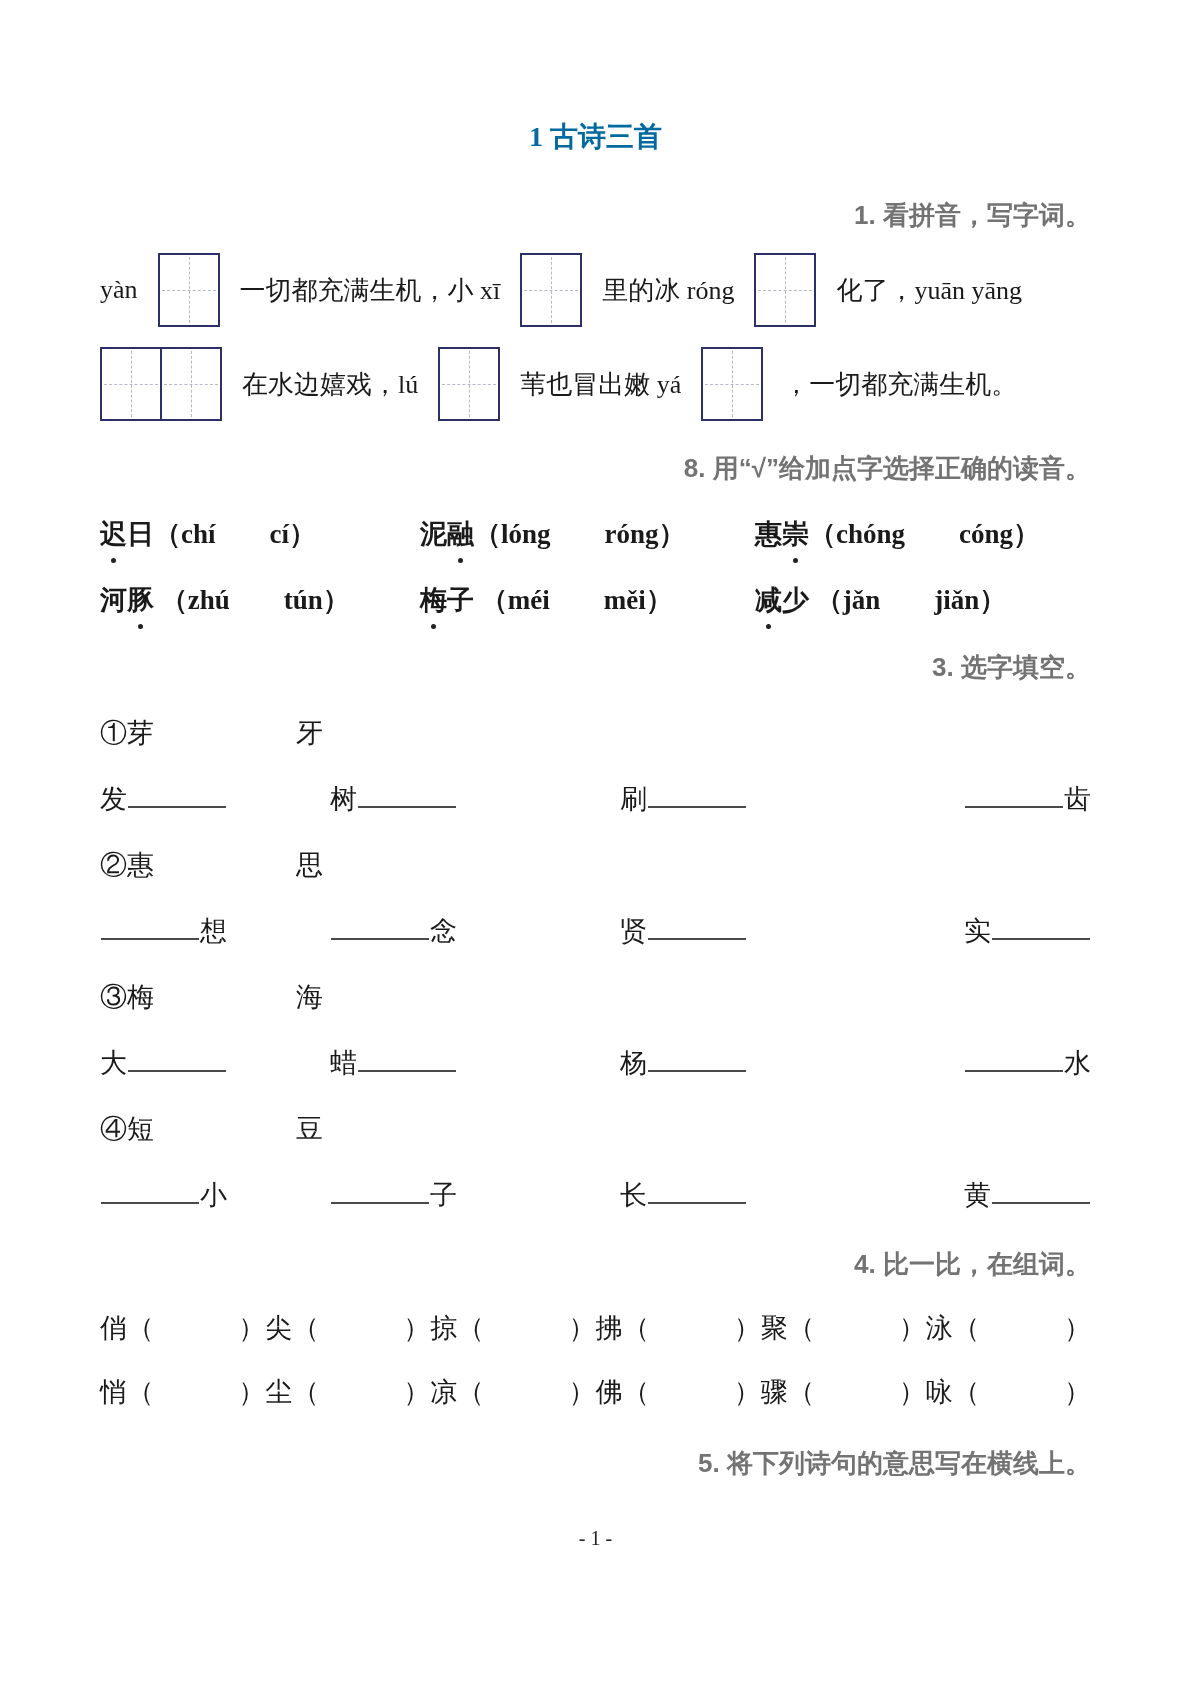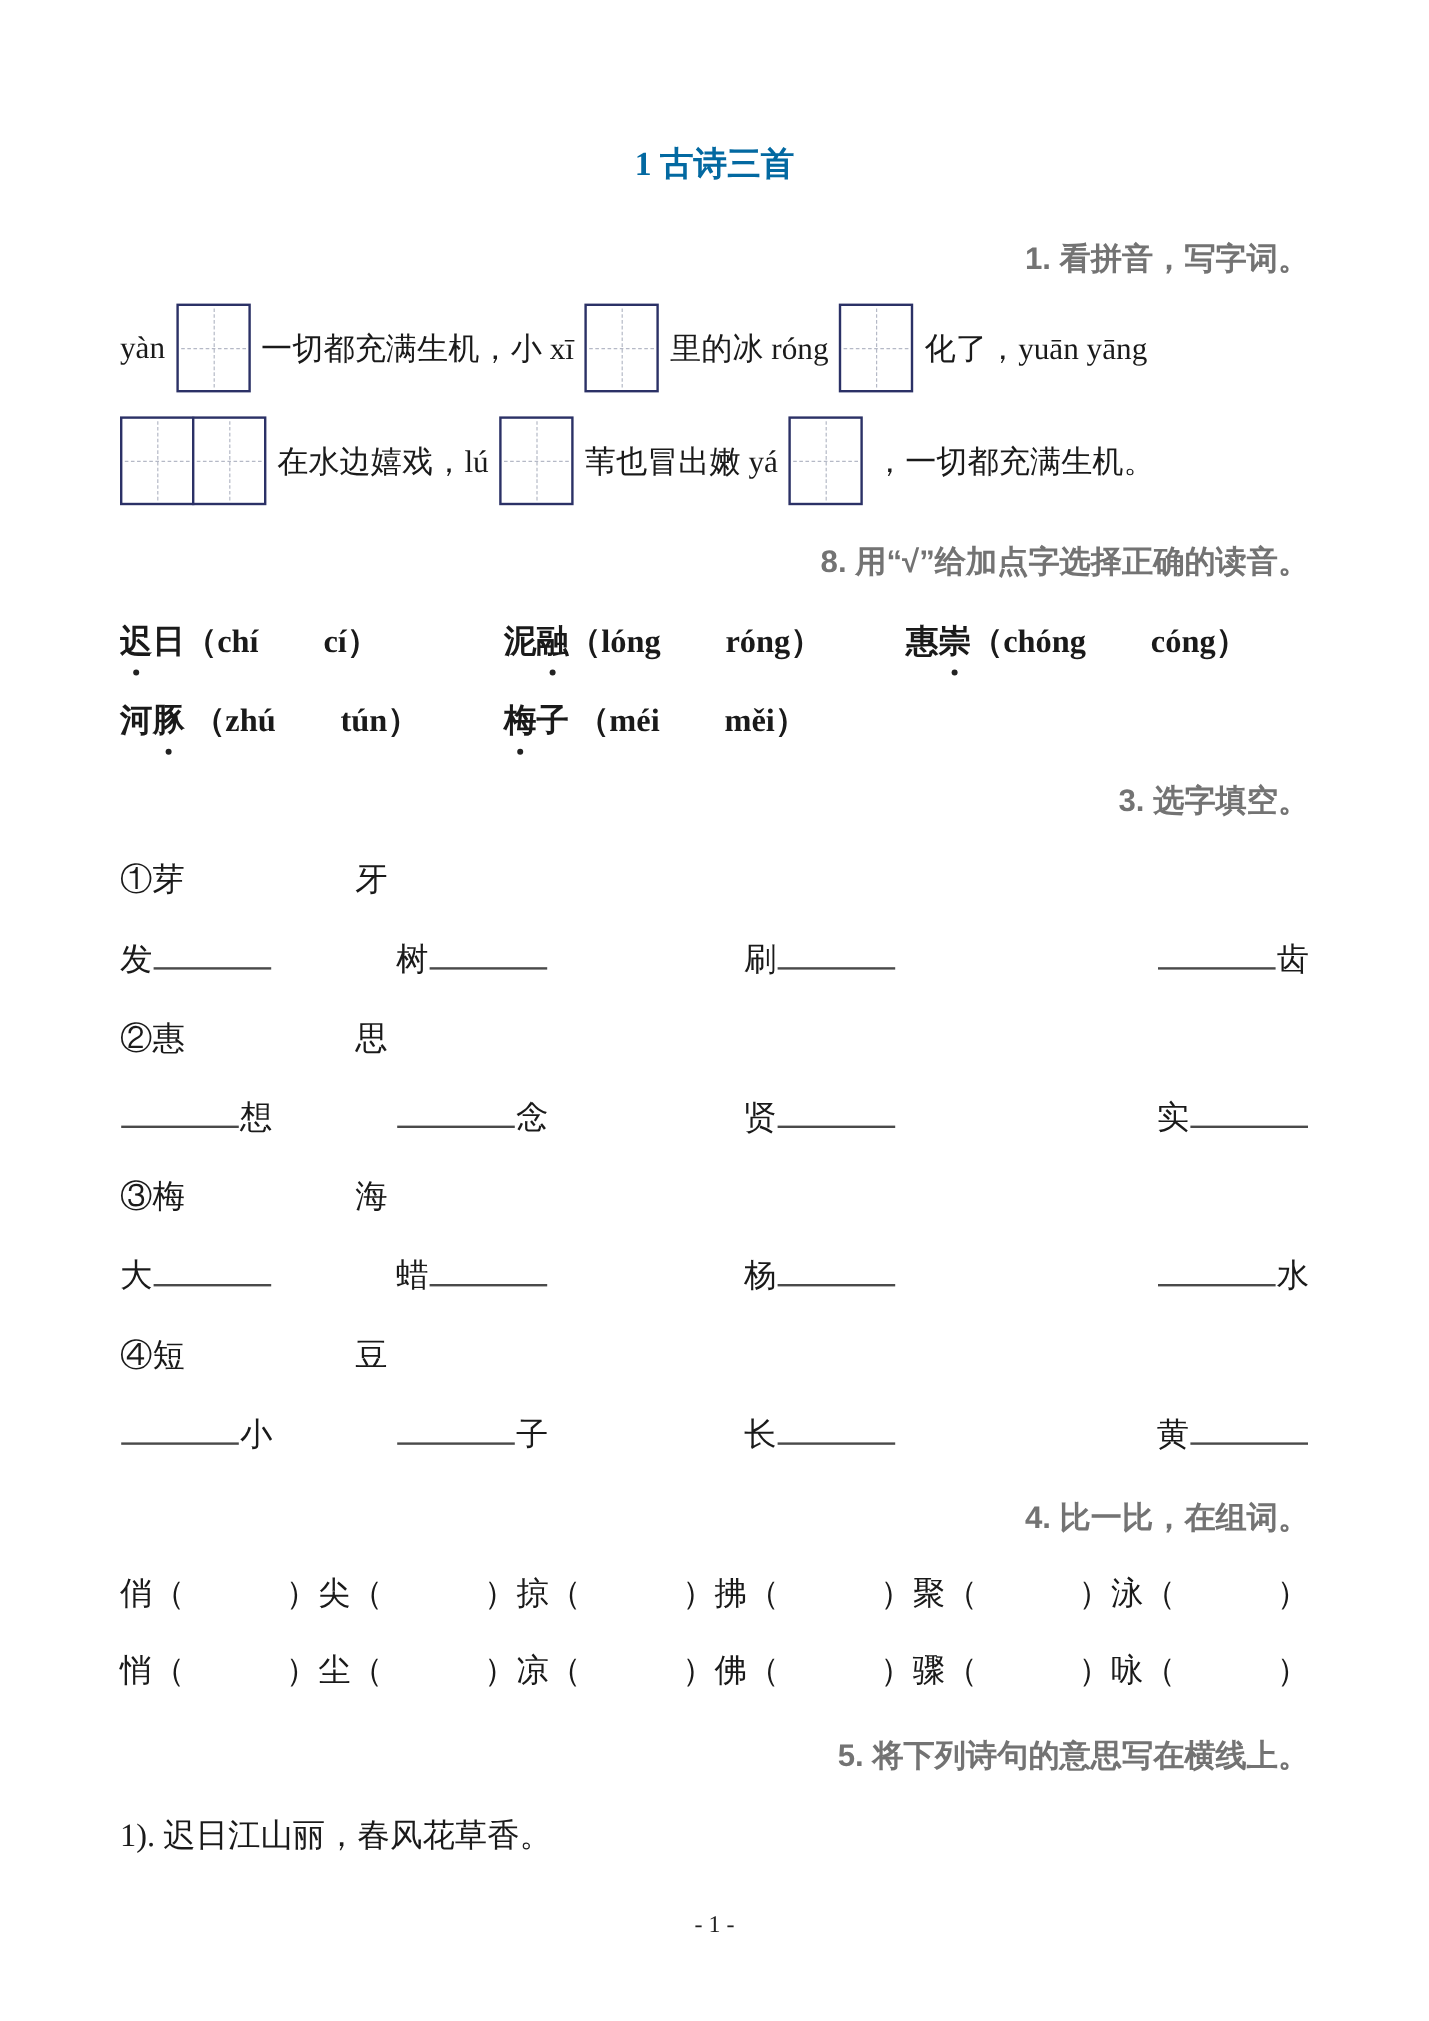--- a/index.html
+++ b/index.html
@@ -23,21 +23,21 @@
     font-family:"Liberation Sans","DejaVu Sans",sans-serif;
     text-align:right;
   }
   .mt-q1{margin-top:42px;}
   .mt-q2{margin-top:30px;}
   .mt-q3{margin-top:32px;}
   .mt-q4{margin-top:34px;}
   .mt-q5{margin-top:36px;}
 
   
-  .pline{display:flex;align-items:center;gap:9px;font-size:26px;margin-top:20px;}
+  .pline{display:flex;align-items:center;gap:20px;font-size:26px;margin-top:20px;}
   .pline .seg{white-space:pre;}
   .wbox{
     position:relative;flex:none;display:inline-block;
     width:62px;height:74px;background:#fff;
     border:2px solid #2b3166;box-sizing:border-box;
   }
   .wbox::before{content:"";position:absolute;left:50%;top:2px;bottom:2px;border-left:1px dashed #b5b9c6;}
   .wbox::after{content:"";position:absolute;top:50%;left:2px;right:2px;border-top:1px dashed #b5b9c6;}
   .wbox-pair{display:flex;flex:none;}
   .wbox-pair .wbox + .wbox{margin-left:-2px;}
@@ -105,20 +105,21 @@
 
   <div class="qheading mt-q2">8. 用“√”给加点字选择正确的读音。</div>
   <div class="q2row">
     <div class="q2item"><span></span><span class="dotc">迟</span><span>日</span><span>（chí　　cí）</span></div>
     <div class="q2item"><span>泥</span><span class="dotc">融</span><span></span><span>（lóng　　róng）</span></div>
     <div class="q2item"><span>惠</span><span class="dotc">崇</span><span></span><span>（chóng　　cóng）</span></div>
   </div>
   <div class="q2row">
     <div class="q2item"><span>河</span><span class="dotc">豚</span><span></span><span> （zhú　　tún）</span></div>
     <div class="q2item"><span></span><span class="dotc">梅</span><span>子</span><span> （méi　　měi）</span></div>
+    <div class="q2item"><span></span><span class="dotc">减</span><span>少</span><span> （jǎn　　jiǎn）</span></div>
   </div>
 
   <div class="qheading mt-q3">3. 选字填空。</div>
 
   <div class="choiceline">
     <span>①芽</span><span class="c2">牙</span>
   </div>
   <div class="cellrow">
     <div class="cell"><span>发</span><span class="blank"></span><span></span></div>
     <div class="cell"><span>树</span><span class="blank"></span><span></span></div>
@@ -170,17 +171,16 @@
     <span>悄（</span>
     <span>）尘（</span>
     <span>）凉（</span>
     <span>）佛（</span>
     <span>）骤（</span>
     <span>）咏（</span>
     <span>）</span>
   </div>
 
   <div class="qheading mt-q5">5. 将下列诗句的意思写在横线上。</div>
-  <div class="q5item">1). 迟日江山丽，春风花草香。</div>
 
   <div class="footer">- 1 -</div>
 
 </div>
 
 </body></html>

